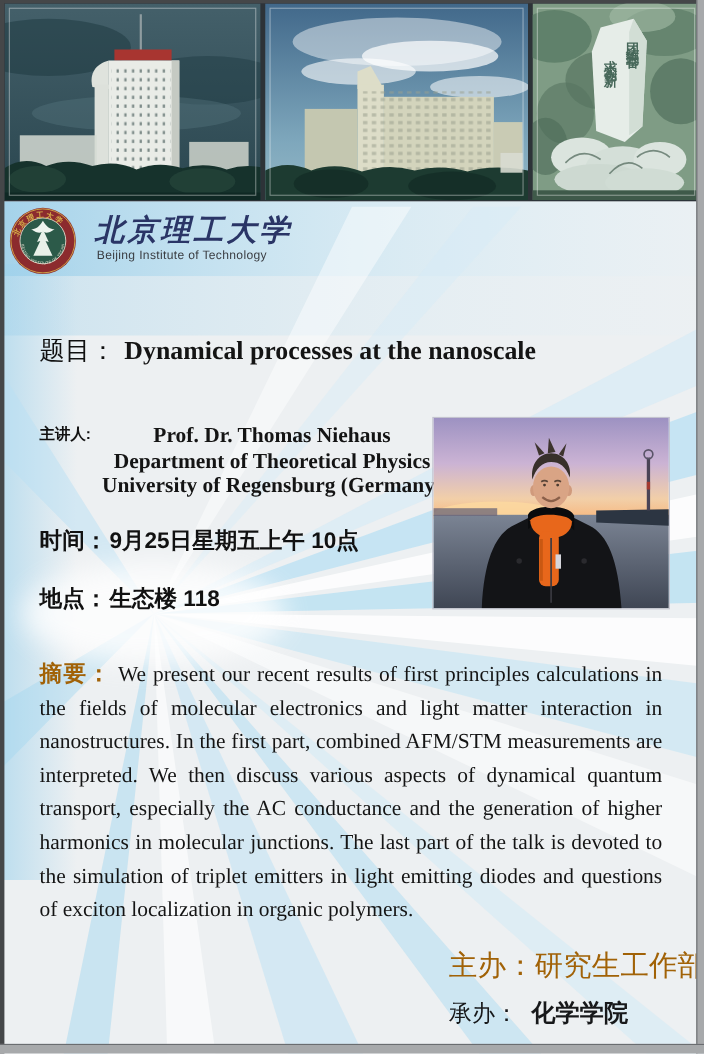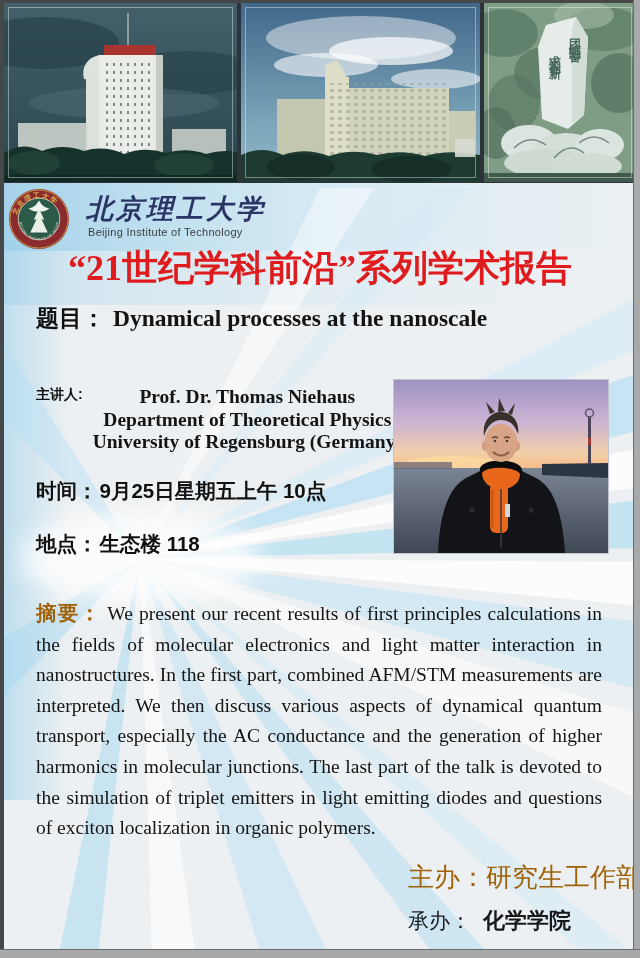--- a/index.html
+++ b/index.html
@@ -36,21 +36,21 @@
     font-size:27px;font-weight:700;font-style:italic;color:#2a3566;letter-spacing:3px;
   }
   .univ-en{position:absolute;left:88px;top:226px;z-index:10;font-size:11px;color:#3a3d42;letter-spacing:.3px;}
   
   .series-title{
     position:absolute;left:0;top:244px;width:640px;text-align:center;z-index:10;
     font-family:"Liberation Serif","DejaVu Serif",serif;
     font-size:36px;font-weight:700;color:#e01b1d;white-space:nowrap;
   }
   .topic-line{position:absolute;left:36px;top:303px;z-index:10;white-space:nowrap;}
-  .t-label{font-size:23px;font-weight:700;color:#111;}
+  .t-label{font-size:23px;font-weight:400;color:#111;}
   .t-value{font-family:"Liberation Serif","DejaVu Serif",serif;font-size:23.5px;font-weight:700;color:#141414;margin-left:8px;}
   
   .speaker-block{position:absolute;left:36px;top:386px;z-index:10;display:flex;}
   .s-label{font-size:14px;font-weight:700;color:#111;flex:0 0 auto;}
   .s-lines{margin-left:10px;font-family:"Liberation Serif","DejaVu Serif",serif;font-size:19.5px;font-weight:700;color:#141414;line-height:22.6px;text-align:center;}
   .info-line{position:absolute;left:36px;z-index:10;white-space:nowrap;font-weight:700;color:#111;}
   .i-label{font-size:20.5px;}
   .i-value{font-size:20.5px;margin-left:2px;}
   .time{top:477px;}
   .loc{top:530px;}
@@ -220,21 +220,20 @@
     <text font-size="7" font-weight="bold" fill="#d9b44a" letter-spacing="1.5">
       <textPath href="#arcTop" startOffset="8%">北京理工大学</textPath>
     </text>
     <text font-size="3.4" fill="#ece5d4" letter-spacing="0.4">
       <textPath href="#arcBot" startOffset="2%">BEIJING INSTITUTE OF TECHNOLOGY</textPath>
     </text>
   </svg>
   <div class="univ-cn">北京理工大学</div>
   <div class="univ-en">Beijing Institute of Technology</div>
 
-  <div class="series-title">“21世纪学科前沿”系列学术报告</div>
 
   <div class="topic-line">
     <span class="t-label">题目：</span><span class="t-value">Dynamical processes at the nanoscale</span>
   </div>
 
   <div class="speaker-block">
     <span class="s-label">主讲人:</span>
     <div class="s-lines">
       <div>Prof. Dr. Thomas Niehaus</div>
       <div>Department of Theoretical Physics</div>

